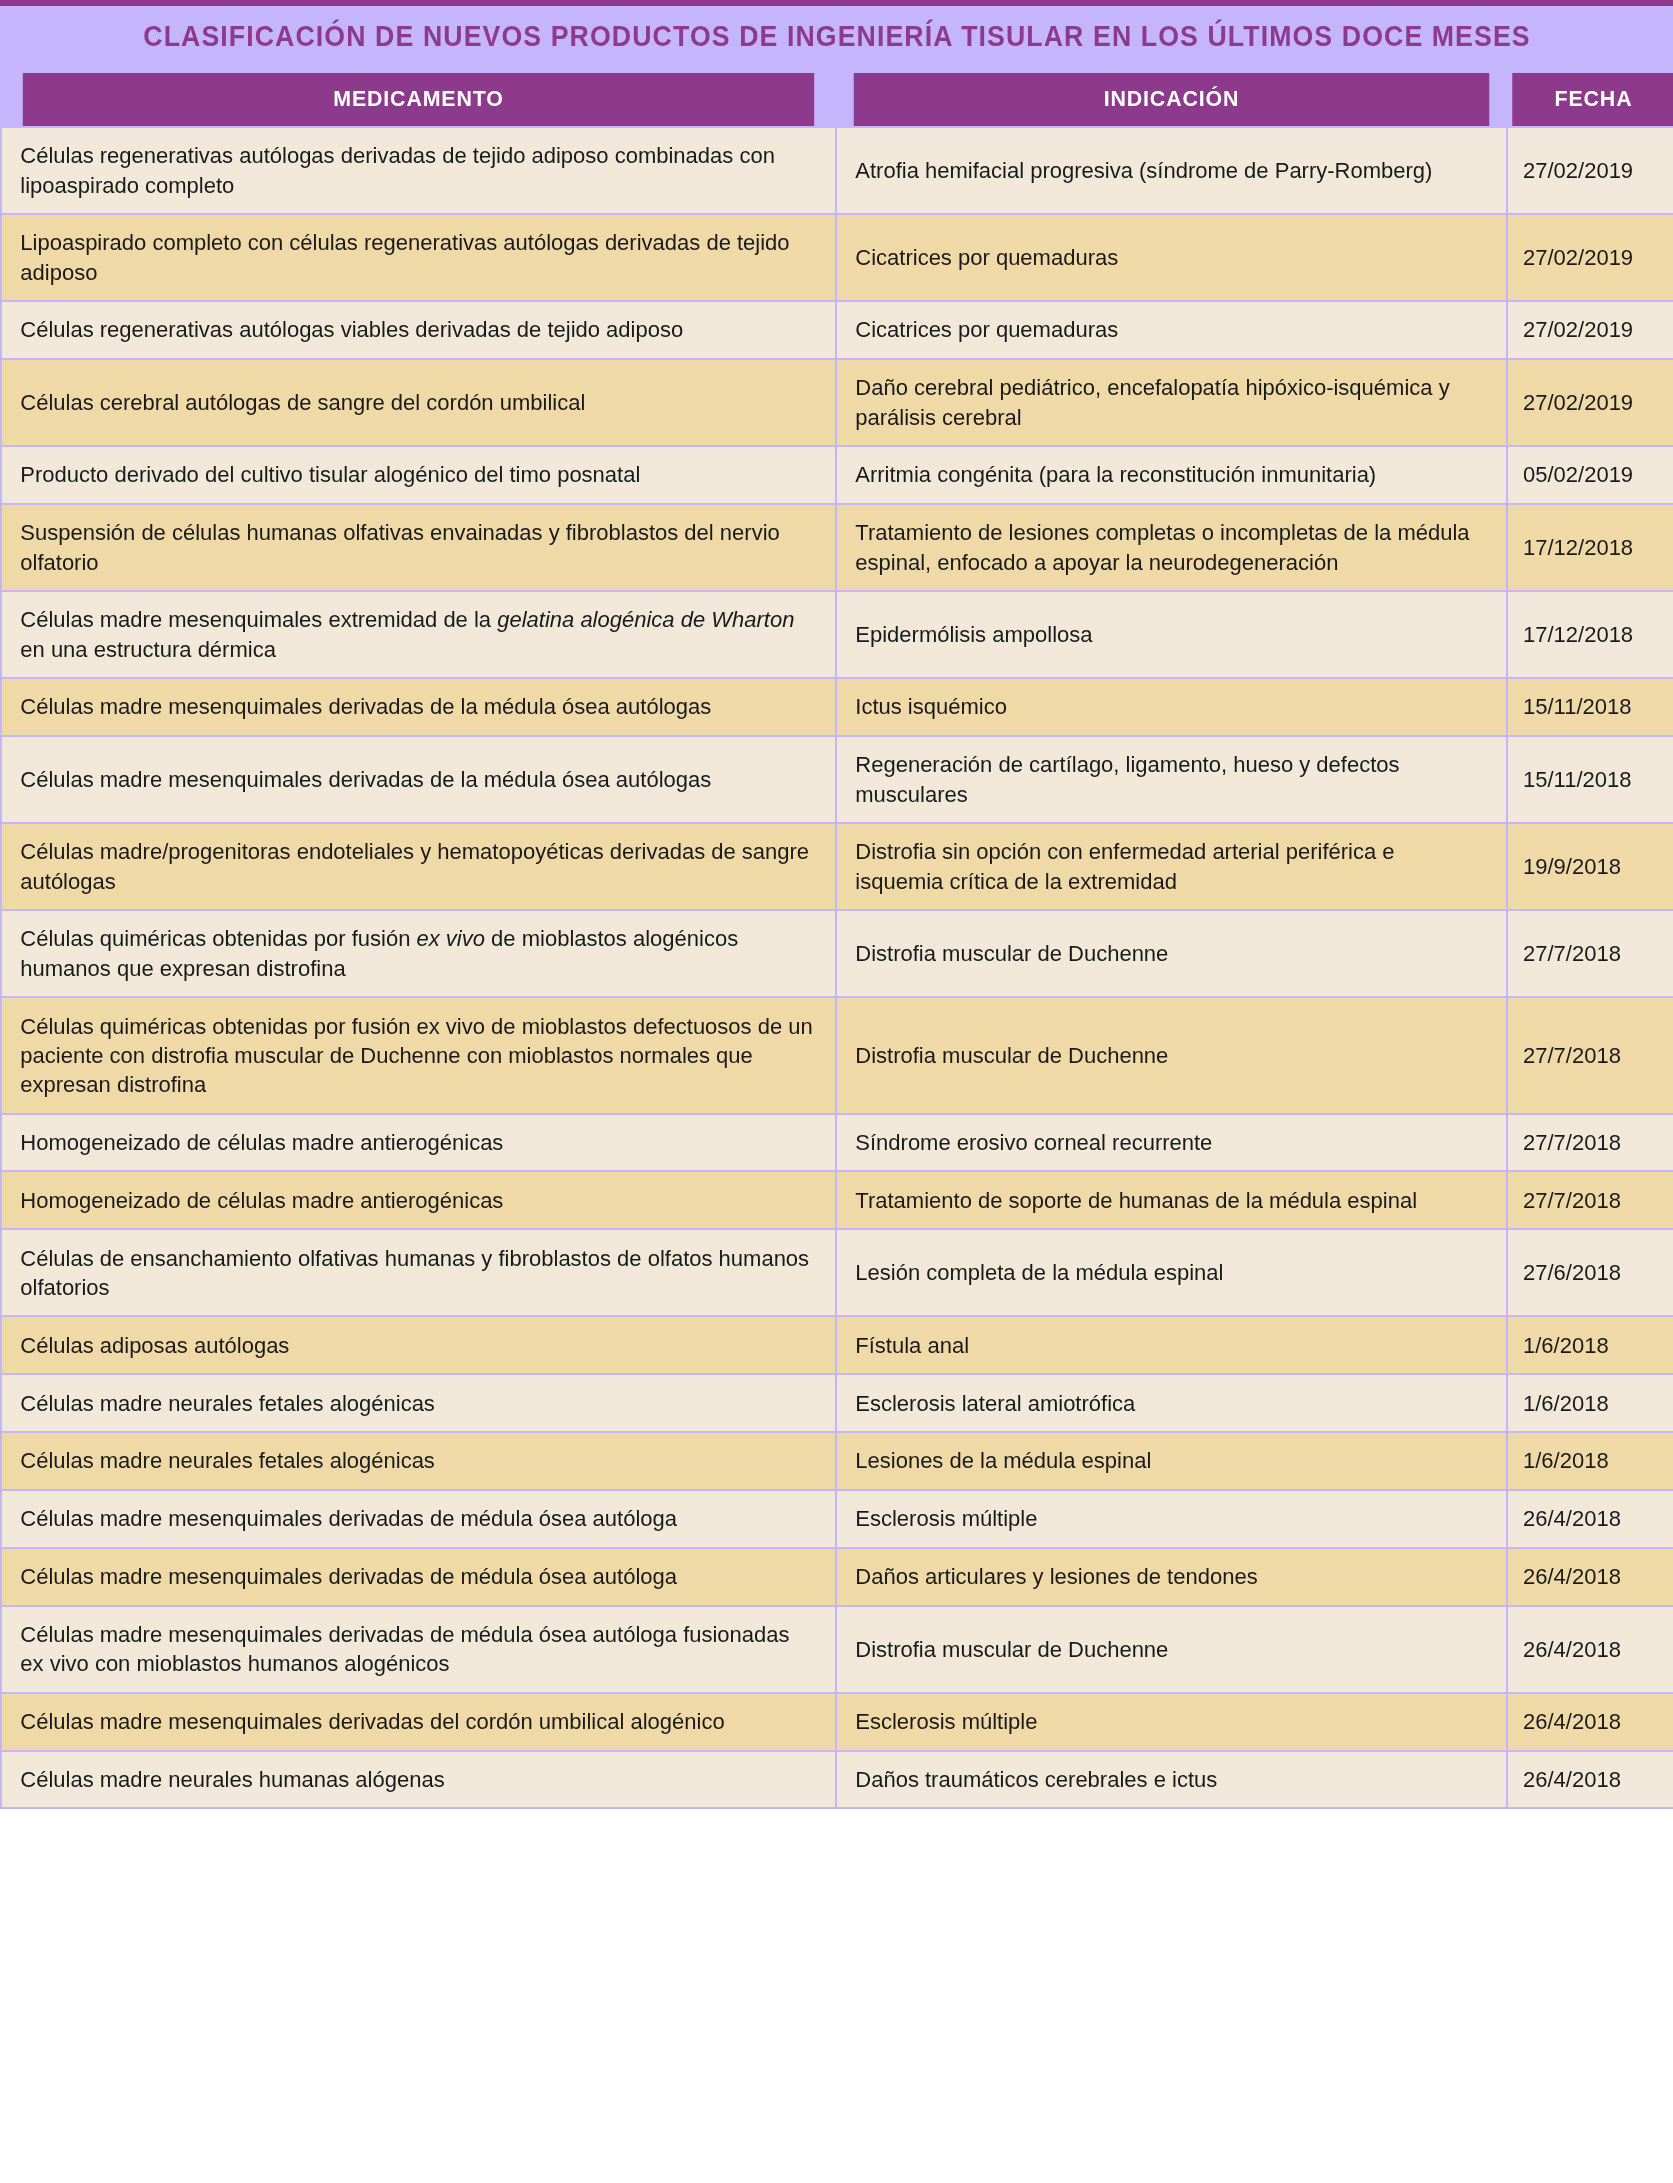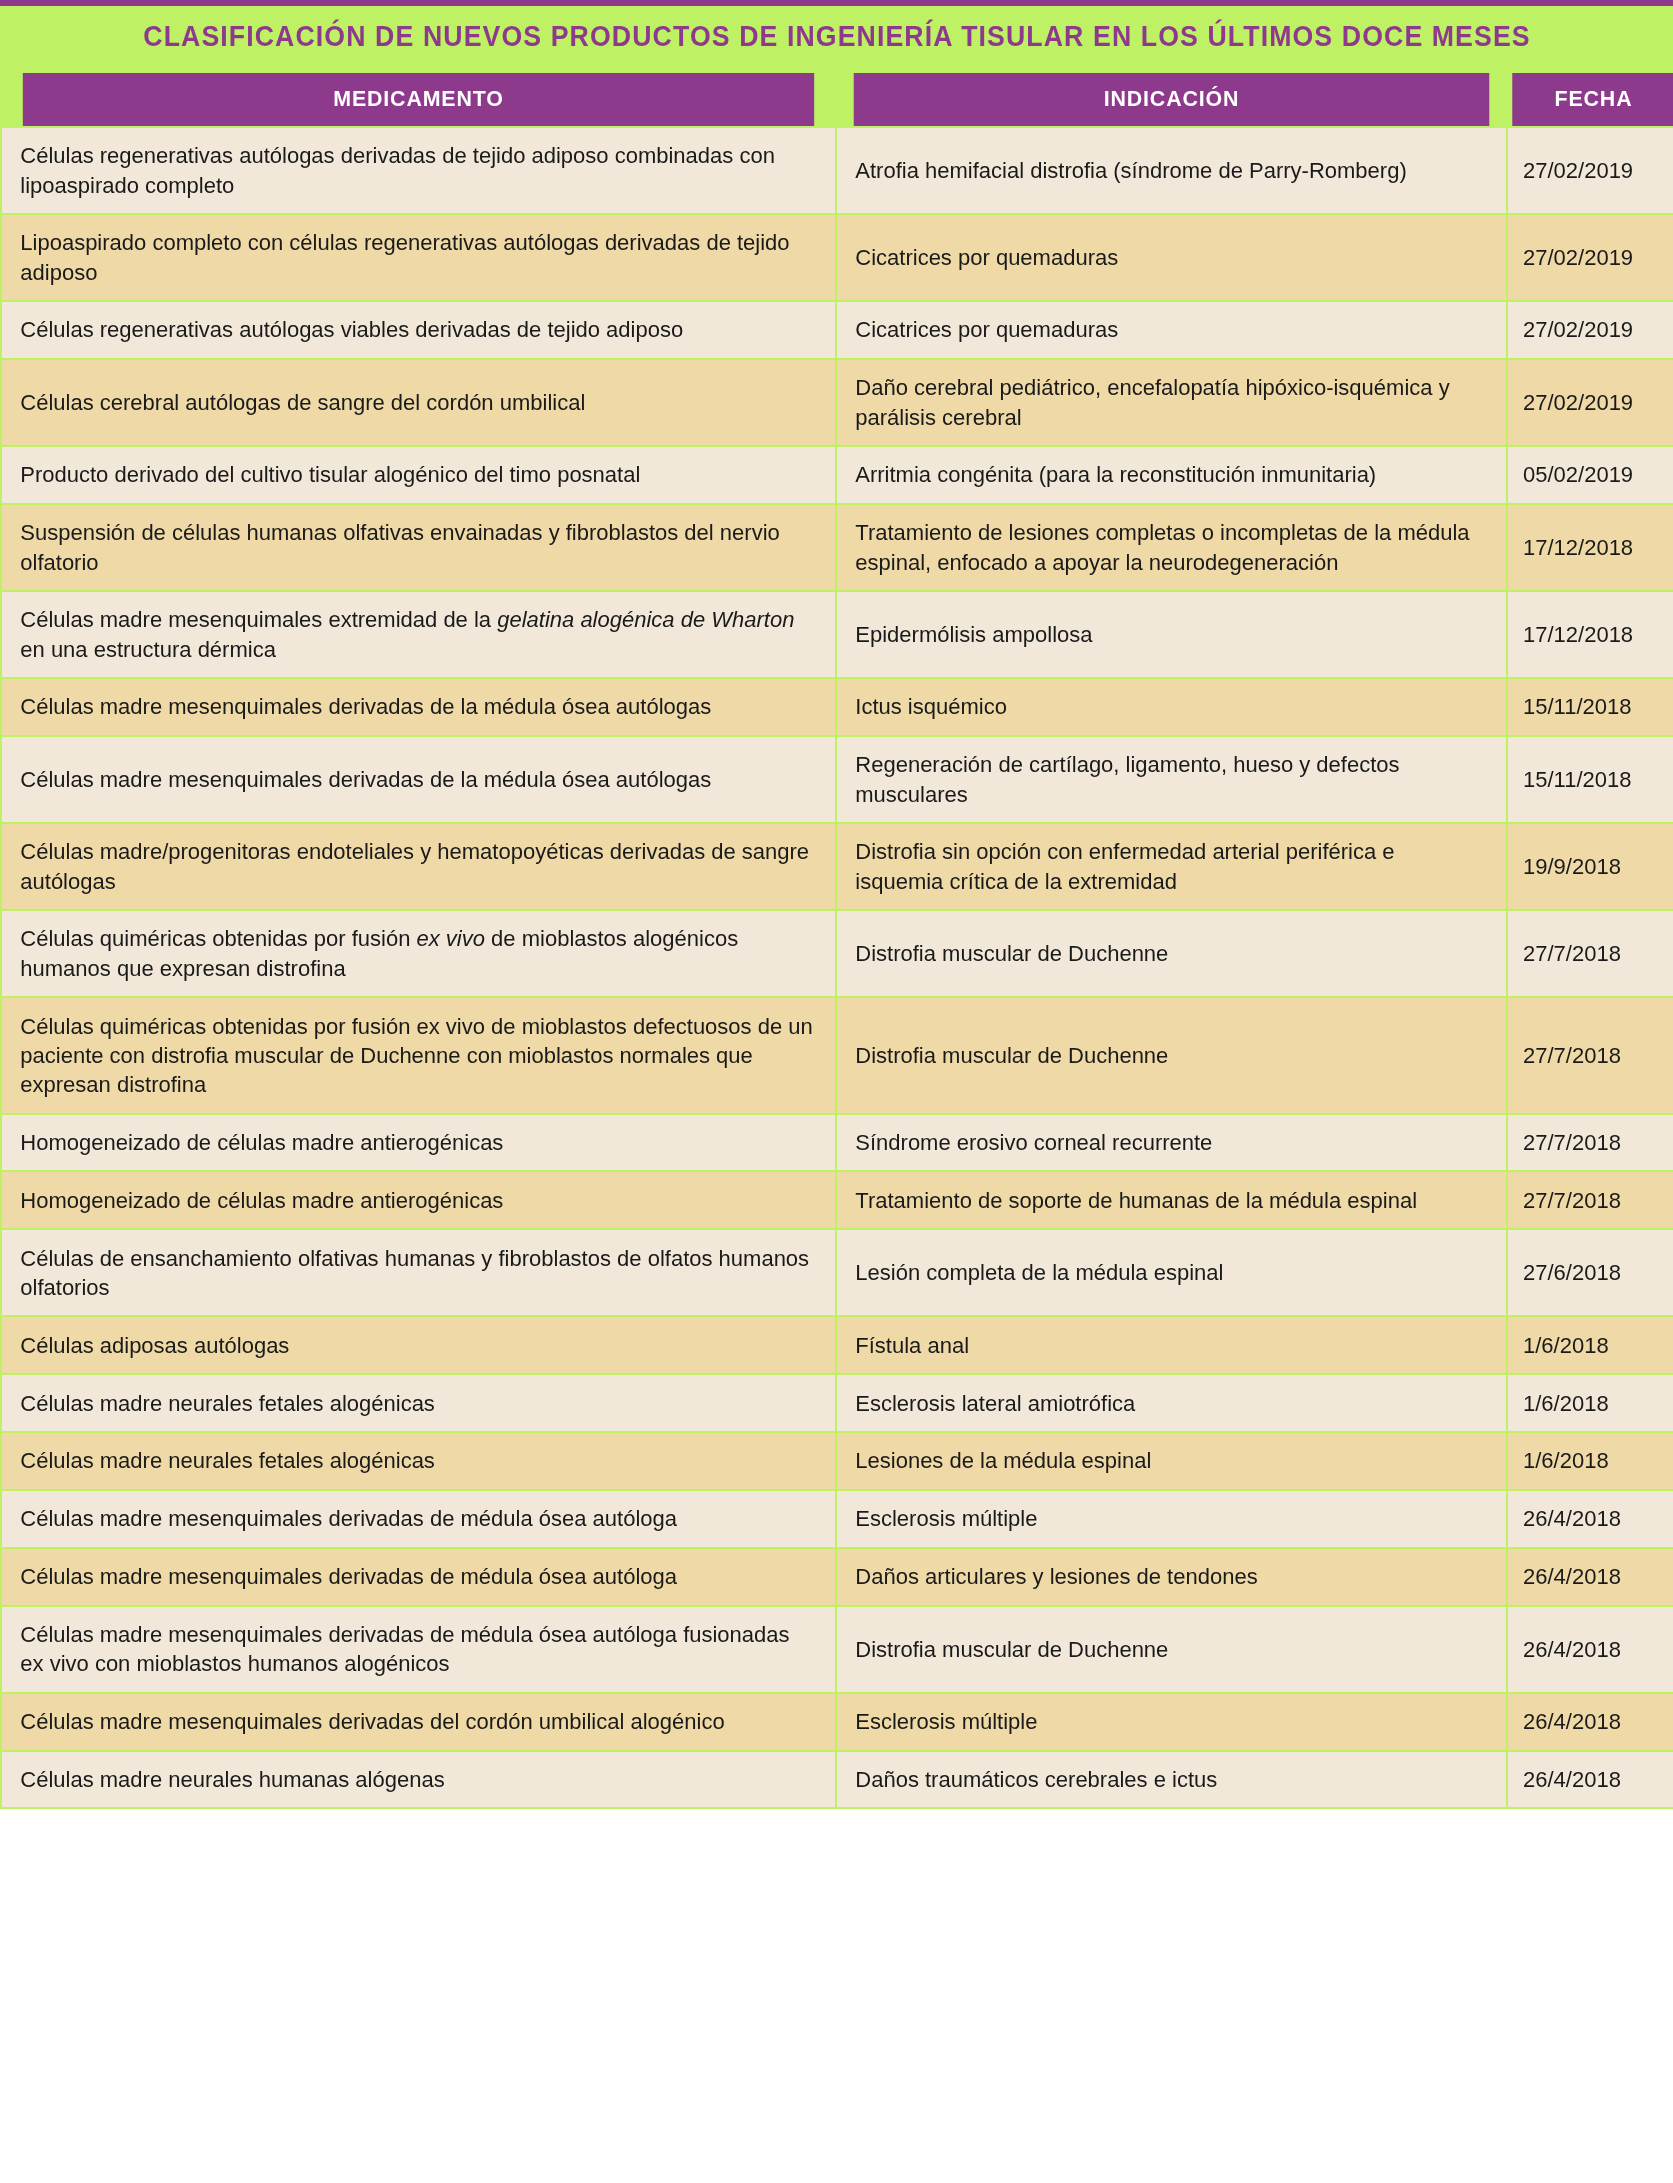--- a/index.html
+++ b/index.html
@@ -10,21 +10,21 @@
   }
   body {
     width: 1674px;
     font-family: "Liberation Sans", "DejaVu Sans", sans-serif;
     -webkit-font-smoothing: antialiased;
   }
 
   .page {
     width: 1674px;
     box-sizing: border-box;
-    background: #bef264;
+    background: #c4b5fd;
     position: relative;
   }
 
   
   .top-rule {
     height: 5.8px;
     width: 100%;
     background: #8e3a8c;
   }
 
@@ -120,21 +120,21 @@
     <thead>
       <tr>
         <th>MEDICAMENTO</th>
         <th>INDICACIÓN</th>
         <th>FECHA</th>
       </tr>
     </thead>
     <tbody id="table-body">
         <tr class="alt-light">
           <td class="med">Células regenerativas autólogas derivadas de tejido adiposo combinadas con lipoaspirado completo</td>
-          <td class="ind">Atrofia hemifacial distrofia (síndrome de Parry-Romberg)</td>
+          <td class="ind">Atrofia hemifacial progresiva (síndrome de Parry-Romberg)</td>
           <td class="fecha">27/02/2019</td>
         </tr>
         <tr class="alt-dark">
           <td class="med">Lipoaspirado completo con células regenerativas autólogas derivadas de tejido adiposo</td>
           <td class="ind">Cicatrices por quemaduras</td>
           <td class="fecha">27/02/2019</td>
         </tr>
         <tr class="alt-light">
           <td class="med">Células regenerativas autólogas viables derivadas de tejido adiposo</td>
           <td class="ind">Cicatrices por quemaduras</td>

